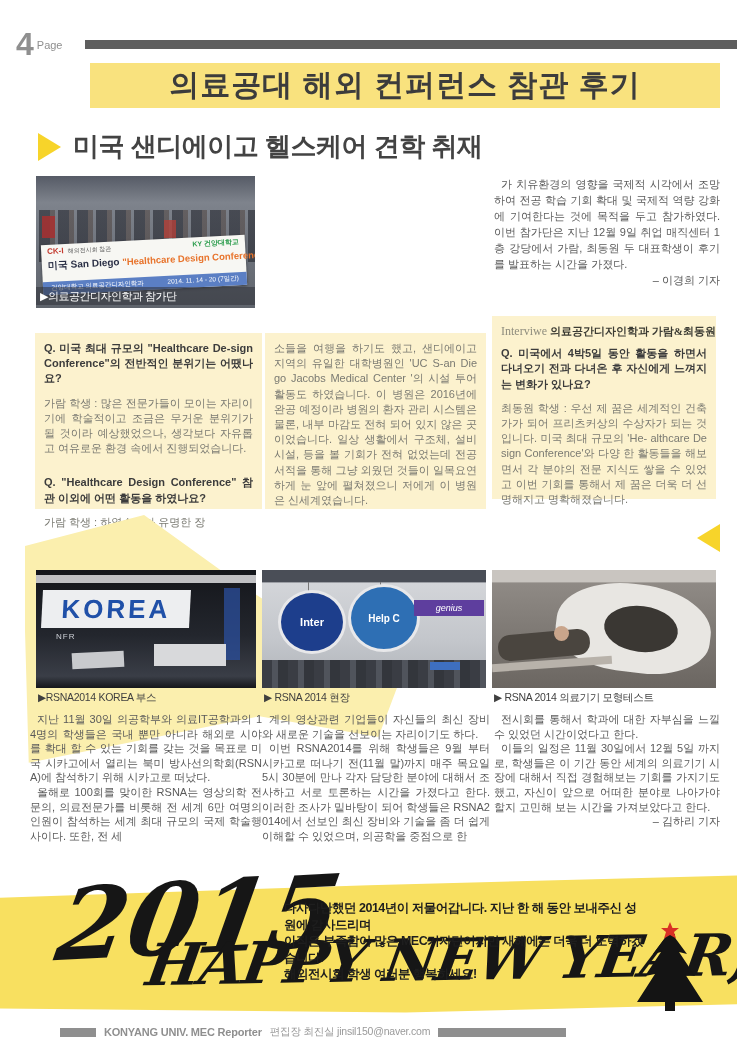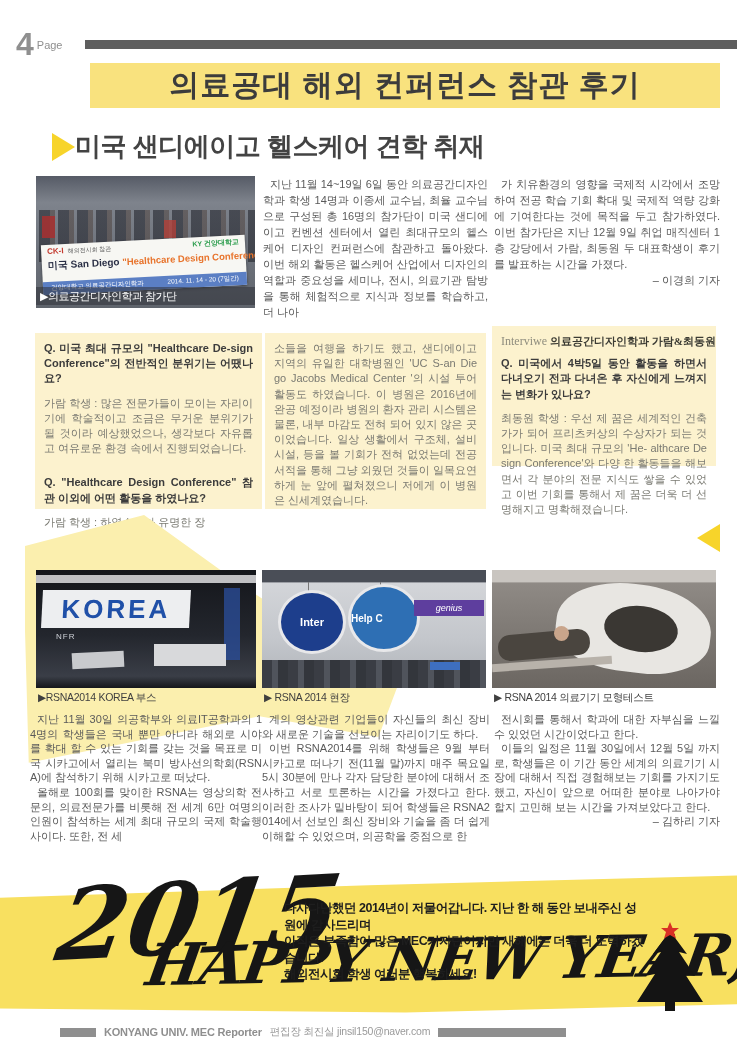--- a/index.html
+++ b/index.html
@@ -10,21 +10,21 @@
   
   .pagenum{left:16px;top:28px;color:#8f8f8f;}
   .pagenum .num{font-size:32px;font-weight:bold;line-height:32px;}
   .pagenum .lbl{font-size:11px;vertical-align:6px;margin-left:3px;}
   .topbar{left:85px;top:40px;width:652px;height:9px;background:#5e5e5e;}
   .titlebanner{left:90px;top:63px;width:630px;height:45px;background:#f9e27e;
                display:flex;align-items:center;justify-content:center;}
   .titlebanner span{font-size:30px;font-weight:bold;color:#3c3c3c;letter-spacing:1px;}
 
   
-  .head1{left:52px;top:129px;display:flex;align-items:center;justify-content:space-between;}
+  .head1{left:38px;top:129px;display:flex;align-items:center;gap:12px;justify-content:space-between;}
   .tri-r{width:0;height:0;border-left:23px solid #f7d42a;border-top:14px solid transparent;border-bottom:14px solid transparent;}
   .tri-l{width:0;height:0;border-right:23px solid #f7d42a;border-top:14px solid transparent;border-bottom:14px solid transparent;}
   .headtxt{font-size:26px;font-weight:bold;color:#434343;letter-spacing:-0.5px;}
   .head2{left:250px;top:524px;width:470px;display:flex;align-items:center;justify-content:flex-end;gap:12px;}
 
   
   .colText{font-size:11px;line-height:16px;color:#5a5a5a;text-align:justify;word-break:break-all;}
   .colText p{margin:0;text-indent:7px;}
   .colText2{font-size:11px;line-height:14.6px;color:#5a5a5a;text-align:justify;word-break:break-all;}
   .colText2 p{margin:0;text-indent:7px;}
@@ -78,21 +78,21 @@
   .pA .lightcol{position:absolute;left:188px;top:18px;width:16px;height:72px;background:#2b4f9e;opacity:.75;}
   .pA .counter1{position:absolute;left:118px;top:74px;width:72px;height:22px;background:#d8d9db;}
   .pA .counter2{position:absolute;left:36px;top:82px;width:52px;height:16px;background:#c8cacd;transform:rotate(-3deg);}
 
   .pB{left:262px;top:570px;width:224px;height:118px;background:linear-gradient(180deg,#4a4e57 0%,#4a4e57 10%,#d3d5d9 11%,#c3c6cb 60%,#aeb2b8 100%);}
   .pB .wire1{position:absolute;left:46px;top:12px;width:1px;height:10px;background:#777;}
   .pB .wire2{position:absolute;left:118px;top:12px;width:1px;height:6px;background:#777;}
   .pB .disc1{position:absolute;left:16px;top:20px;width:62px;height:58px;border-radius:50%;background:#1d3e8c;
       border:3px solid #e8e8ea;color:#fff;display:flex;align-items:center;justify-content:center;font-size:11px;font-weight:bold;}
   .pB .disc2{position:absolute;left:86px;top:14px;width:66px;height:62px;border-radius:50%;background:#2e6fb4;
-      border:3px solid #e8e8ea;color:#fff;display:flex;align-items:center;justify-content:flex-start;font-size:10px;font-weight:bold;}
+      border:3px solid #e8e8ea;color:#fff;display:flex;align-items:center;justify-content:center;font-size:10px;font-weight:bold;}
   .pB .pstrip{position:absolute;left:152px;top:30px;width:70px;height:16px;background:#5e3e9e;color:#fff;
       font-size:9px;font-style:italic;display:flex;align-items:center;justify-content:center;}
   .pB .crowd{position:absolute;left:0;bottom:0;width:100%;height:28px;
       background:repeating-linear-gradient(90deg,#3a3d44 0 10px,#50545c 10px 16px,#33363c 16px 26px);}
   .pB .chair{position:absolute;left:168px;bottom:18px;width:30px;height:8px;background:#3e6fc0;}
 
   .pC{left:492px;top:570px;width:224px;height:118px;background:linear-gradient(180deg,#c9c5c0 0%,#c9c5c0 10%,#8f8a85 11%,#6b6661 100%);}
   .pC .scanner{position:absolute;left:64px;top:14px;width:155px;height:88px;background:#e8e6e2;
       border-radius:48% 48% 42% 42%;transform:rotate(7deg);}
   .pC .opening{position:absolute;left:112px;top:36px;width:74px;height:46px;background:#3a3733;border-radius:50%;transform:rotate(7deg);}
@@ -153,38 +153,35 @@
         <span class="hl">"Healthcare Design Conference"</span>
       </div>
       <div class="strip">
         <span>건양대학교 의료공간디자인학과</span>
         <span>2014. 11. 14 - 20 (7일간)</span>
       </div>
     </div>
     <div class="cap">▶의료공간디자인학과 참가단</div>
   </div>
 
-  <div class="abs colText" style="left:263px;top:176px;width:225px;">
-    <p>지난 11월 14~19일 6일 동안 의료공간디자인학과 학생 14명과 이종세 교수님, 최율 교수님으로 구성된 총 16명의 참가단이 미국 샌디에이고 컨벤션 센터에서 열린 최대규모의 헬스 케어 디자인 컨퍼런스에 참관하고 돌아왔다. 이번 해외 활동은 헬스케어 산업에서 디자인의 역할과 중요성을 세미나, 전시, 의료기관 탐방을 통해 체험적으로 지식과 정보를 학습하고, 더 나아</p>
-  </div>
   <div class="abs colText" style="left:494px;top:176px;width:226px;">
     <p>가 치유환경의 영향을 국제적 시각에서 조망하여 전공 학습 기회 확대 및 국제적 역량 강화에 기여한다는 것에 목적을 두고 참가하였다. 이번 참가단은 지난 12월 9일 취업 매직센터 1층 강당에서 가람, 최동원 두 대표학생이 후기를 발표하는 시간을 가졌다.</p>
     <p class="byline">– 이경희 기자</p>
   </div>
 
   <div class="abs qaBox" style="left:35px;top:333px;width:227px;height:176px;">
     <p class="q">Q. 미국 최대 규모의 "Healthcare De-sign Conference"의 전반적인 분위기는 어땠나요?</p>
     <p class="a">가람 학생 : 많은 전문가들이 모이는 자리이기에 학술적이고 조금은 무거운 분위기가 될 것이라 예상했었으나, 생각보다 자유롭고 여유로운 환경 속에서 진행되었습니다.</p>
     <p class="q">Q. "Healthcare Design Conference" 참관 이외에 어떤 활동을 하였나요?</p>
     <p class="a">가람 학생 : 하였습니다 유명한 장</p>
   </div>
   <div class="abs qaBox" style="left:265px;top:333px;width:221px;height:176px;">
     <p class="a" style="color:#7a7a72">소들을 여행을 하기도 했고, 샌디에이고 지역의 유일한 대학병원인 'UC S-an Die go Jacobs Medical Center '의 시설 투어 활동도 하였습니다. 이 병원은 2016년에 완공 예정이라 병원의 환자 관리 시스템은 물론, 내부 마감도 전혀 되어 있지 않은 곳이었습니다. 일상 생활에서 구조체, 설비 시설, 등을 볼 기회가 전혀 없었는데 전공서적을 통해 그냥 외웠던 것들이 일목요연하게 눈 앞에 펼쳐졌으니 저에게 이 병원은 신세계였습니다.</p>
   </div>
-  <div class="abs qaBox" style="left:492px;top:326px;width:224px;height:140px;">
+  <div class="abs qaBox" style="left:492px;top:316px;width:224px;height:183px;">
     <p class="ivHead">
       <span class="en">Interviwe</span>
       <span class="ko">의료공간디자인학과 가람&amp;최동원</span>
     </p>
     <p class="q">Q. 미국에서 4박5일 동안 활동을 하면서 다녀오기 전과 다녀온 후 자신에게 느껴지 는 변화가 있나요?</p>
     <p class="a">최동원 학생 : 우선 제 꿈은 세계적인 건축가가 되어 프리츠커상의 수상자가 되는 것 입니다. 미국 최대 규모의 'He- althcare Design Conference'와 다양 한 활동들을 해보면서 각 분야의 전문 지식도 쌓을 수 있었고 이번 기회를 통해서 제 꿈은 더욱 더 선명해지고 명확해졌습니다.</p>
   </div>
 
   <div class="abs deco1"></div>
 

